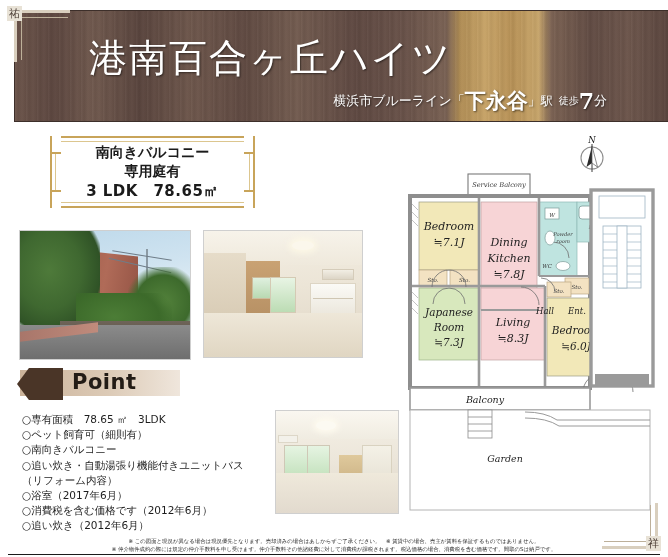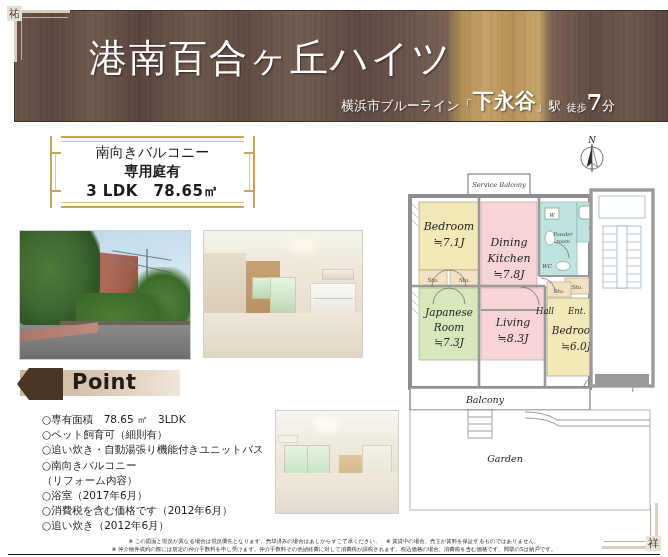--- a/index.html
+++ b/index.html
@@ -85,27 +85,27 @@
   .bldg-name {
     position: absolute; left: 74px; top: 22px;
     font-size: 38px; color: #ffffff;
     font-family: "DejaVu Serif", serif;
     letter-spacing: 2px;
     text-shadow: 1px 1px 2px rgba(0,0,0,0.5);
     z-index: 3;
     white-space: nowrap;
   }
   .access-line {
-    position: absolute; right: 54px; bottom: 6px;
+    position: absolute; right: 62px; bottom: 6px;
     color: #ffffff;
     font-family: "DejaVu Serif", serif;
     z-index: 3;
     white-space: nowrap;
     text-shadow: 1px 1px 2px rgba(0,0,0,0.55);
-    display: flex; align-items: flex-end;
+    display: flex; align-items: center;
   }
   .access-line .small { font-size: 13px; }
   .access-line .station { font-size: 21px; font-weight: bold; margin: 0 0; }
   .access-line .eki { font-size: 12px; }
   .access-line .walk { font-size: 10px; margin-left: 6px; }
   .access-line .mins { font-size: 22px; font-weight: bold; }
   .access-line .fun { font-size: 13px; }
 
   
   .spec-box {
@@ -130,21 +130,21 @@
   .nl-bot { left: -2px; bottom: -2px; border-right: none; border-bottom: none; width: 11px; height: 18px; }
   .nr-top { right: -2px; top: -2px; border-left: none; border-top: none; width: 11px; height: 18px; }
   .nr-bot { right: -2px; bottom: -2px; border-left: none; border-bottom: none; width: 11px; height: 18px; }
   .spec-inner {
     position: absolute; inset: 0;
     display: flex; flex-direction: column;
     align-items: center; justify-content: center;
     gap: 1px;
     z-index: 2;
   }
-  .spec-l1 { font-size: 14px; font-weight: normal; color: #1b1b1b; font-family: "DejaVu Sans", sans-serif; }
+  .spec-l1 { font-size: 14px; font-weight: bold; color: #1b1b1b; font-family: "DejaVu Sans", sans-serif; }
   .spec-l2 { font-size: 14px; font-weight: bold; color: #1b1b1b; font-family: "DejaVu Sans", sans-serif; }
   .spec-l3 { font-size: 15px; font-weight: bold; color: #1b1b1b; font-family: "DejaVu Sans", sans-serif; letter-spacing: .5px; }
 
   
   .photo { position: absolute; border: 1px solid #cfcfcf; overflow: hidden; }
   .photo-exterior { left: 19px; top: 230px; width: 172px; height: 130px; }
   .photo-dk { left: 203px; top: 230px; width: 160px; height: 128px; }
   .photo-living { left: 275px; top: 410px; width: 124px; height: 104px; }
 
   
@@ -241,21 +241,20 @@
   }
 
   
   .point-list {
     position: absolute; left: 22px; top: 412px;
     width: 255px;
     font-family: "DejaVu Sans", sans-serif;
     font-size: 10.5px;
     color: #1d1d1d;
     line-height: 15.2px;
-    margin-left: 20px;
   }
   .point-list li { list-style: none; white-space: nowrap; }
 
   
   .floorplan {
     position: absolute;
     left: 405px; top: 130px;
     width: 250px; height: 388px;
   }
   .fp-svg { position: absolute; left: 0; top: 0; }
@@ -351,22 +350,22 @@
     <div class="lv-floor"></div>
   </div>
 
   <div class="point-banner"></div>
   <div class="point-hex"></div>
   <div class="point-label">Point</div>
 
   <ul class="point-list">
     <li>○専有面積　78.65 ㎡　3LDK</li>
     <li>○ペット飼育可（細則有）</li>
+    <li>○南向きバルコニー</li>
     <li>○追い炊き・自動湯張り機能付きユニットバス</li>
-    <li>○南向きバルコニー</li>
     <li>（リフォーム内容）</li>
     <li>○浴室（2017年6月）</li>
     <li>○消費税を含む価格です（2012年6月）</li>
     <li>○追い炊き（2012年6月）</li>
   </ul>
 
   <div class="floorplan">
     <svg class="fp-svg" width="250" height="388" viewBox="0 0 250 388" font-family="DejaVu Serif, serif">
 
       <g transform="translate(175,6)">

